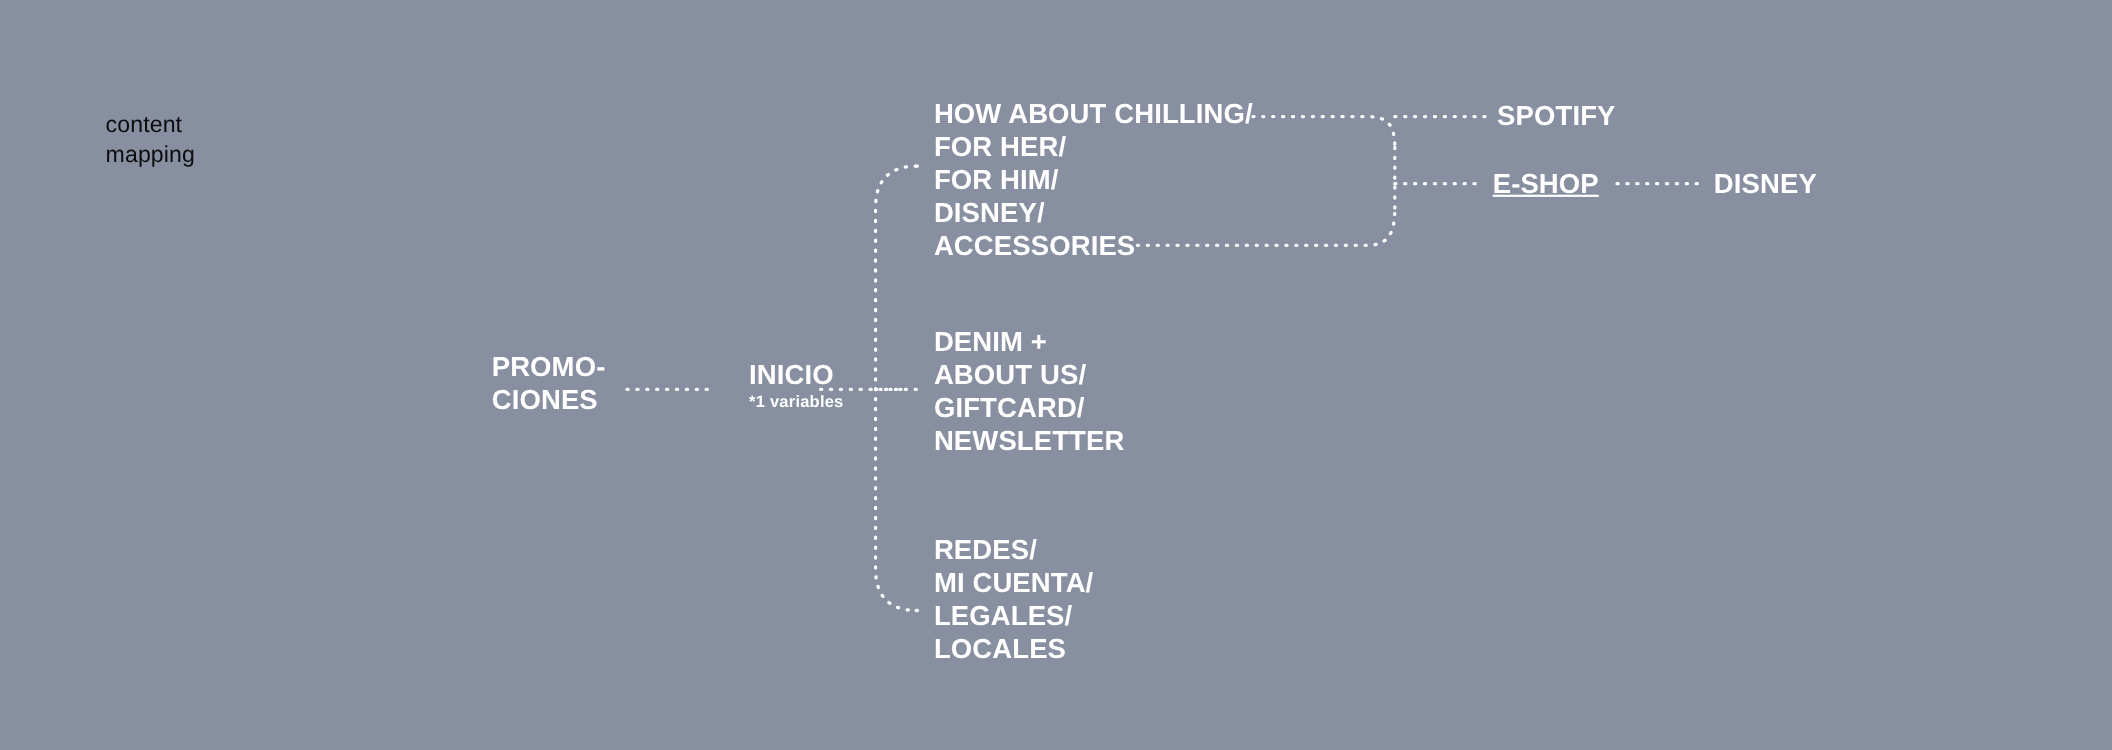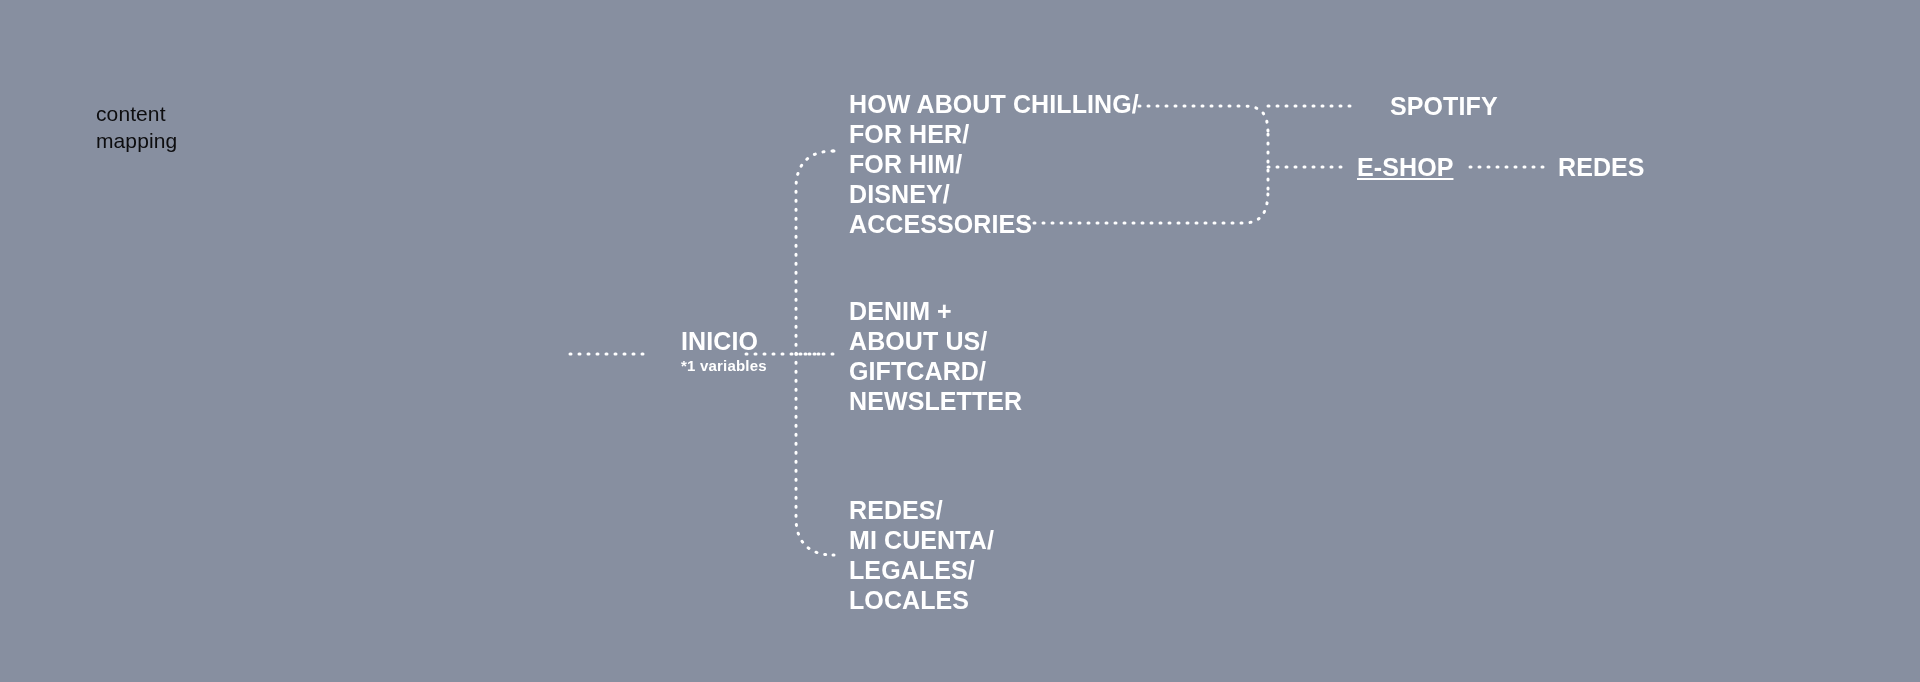--- a/index.html
+++ b/index.html
@@ -52,22 +52,22 @@
     font-weight: bold;
     color: #ffffff;
     letter-spacing: 0.2px;
   }
   
   #caption-content-mapping { left: 96px;  top: 100px; }
   #node-promociones        { left: 447px; top: 319px; }
   #node-inicio             { left: 681px; top: 326px; }
   #node-group-shop         { left: 849px; top: 89px;  }
   #node-group-brand        { left: 849px; top: 296px; }
-  #node-group-footer       { left: 849px; top: 485px; margin-top: 10px; }
-  #node-spotify            { left: 1361px; top: 91px; margin-left: 29px; }
+  #node-group-footer       { left: 849px; top: 485px; }
+  #node-spotify            { left: 1361px; top: 91px; }
   #node-eshop              { left: 1357px; top: 152px; text-decoration: underline; }
   #node-redes              { left: 1558px; top: 152px; }
 </style>
 </head>
 <body>
 
 <div id="canvas">
 
   <svg id="wires" viewBox="0 0 1920 682" width="1920" height="682" xmlns="http://www.w3.org/2000/svg">
     <g fill="none" stroke="#ffffff" stroke-width="3" stroke-linecap="round" stroke-dasharray="1 8">
@@ -101,20 +101,22 @@
 
       <path d="M 1268 167 L 1348 167"></path>
 
       <path d="M 1470 167 L 1548 167"></path>
     </g>
   </svg>
 
   <div class="caption" id="caption-content-mapping">content
 mapping</div>
 
+  <div class="node" id="node-promociones">PROMO-
+CIONES</div>
 
   <div class="node" id="node-inicio"><span>INICIO</span><span class="subnote">*1 variables</span></div>
 
   <div class="node" id="node-group-brand">DENIM +
 ABOUT US/
 GIFTCARD/
 NEWSLETTER</div>
 
   <div class="node" id="node-group-shop">HOW ABOUT CHILLING/
 FOR HER/
@@ -124,15 +126,15 @@
 
   <div class="node" id="node-group-footer">REDES/
 MI CUENTA/
 LEGALES/
 LOCALES</div>
 
   <div class="node" id="node-spotify">SPOTIFY</div>
 
   <div class="node" id="node-eshop">E-SHOP</div>
 
-  <div class="node" id="node-redes">REDES</div>
+  <div class="node" id="node-redes">DISNEY</div>
 
 </div>
 
 </body></html>

